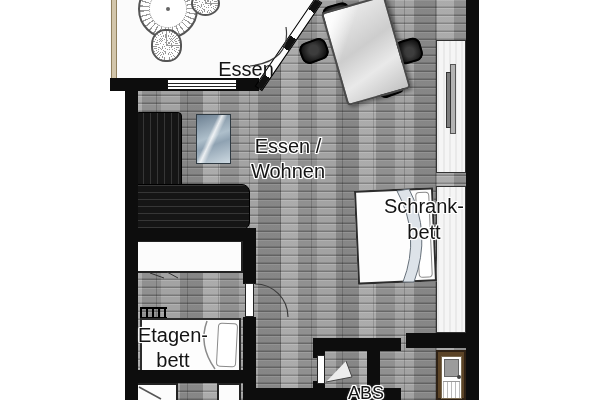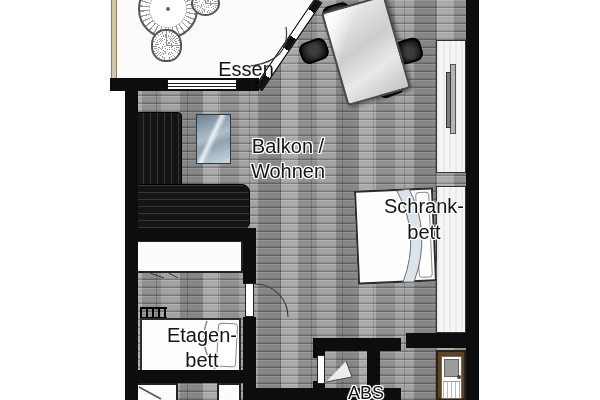--- a/index.html
+++ b/index.html
@@ -136,28 +136,28 @@
     <path d="M 150 273 L 164 278" stroke="#333" stroke-width="1"></path>
     <path d="M 167 272 L 178 278" stroke="#333" stroke-width="1"></path>
     <path d="M 397 191 Q 421 235 403 282 L 414 282 Q 432 233 409 189 Z" fill="#dde3e9" stroke="#66707a" stroke-width="1"></path>
     <path d="M 207 321 Q 198 345 215 369" fill="none" stroke="#8a8a8a" stroke-width="1.5"></path>
   </svg>
 
   <div class="abs lbl" style="left:196px;top:32px;">
     <span>Essen</span>
   </div>
   <div class="abs lbl ctr halo" style="left:225px;top:134px;width:126px;">
-    <div>Balkon /</div>
+    <div>Essen /</div>
     <div>Wohnen</div>
   </div>
   <div class="abs lbl ctr halo" style="left:354px;top:193px;width:86px;line-height:26px;margin-left:27px;">
     <div>Schrank-</div>
     <div>bett</div>
   </div>
-  <div class="abs lbl ctr halo" style="left:149px;top:323px;width:106px;">
+  <div class="abs lbl ctr halo" style="left:120px;top:323px;width:106px;">
     <div>Etagen-</div>
     <div>bett</div>
   </div>
   <div class="abs lbl halo" style="left:329px;top:356px;font-size:18px;">
     <span>ABS</span>
   </div>
   <div class="abs lbl halo" style="left:386px;top:385px;">
     
   </div>
 

